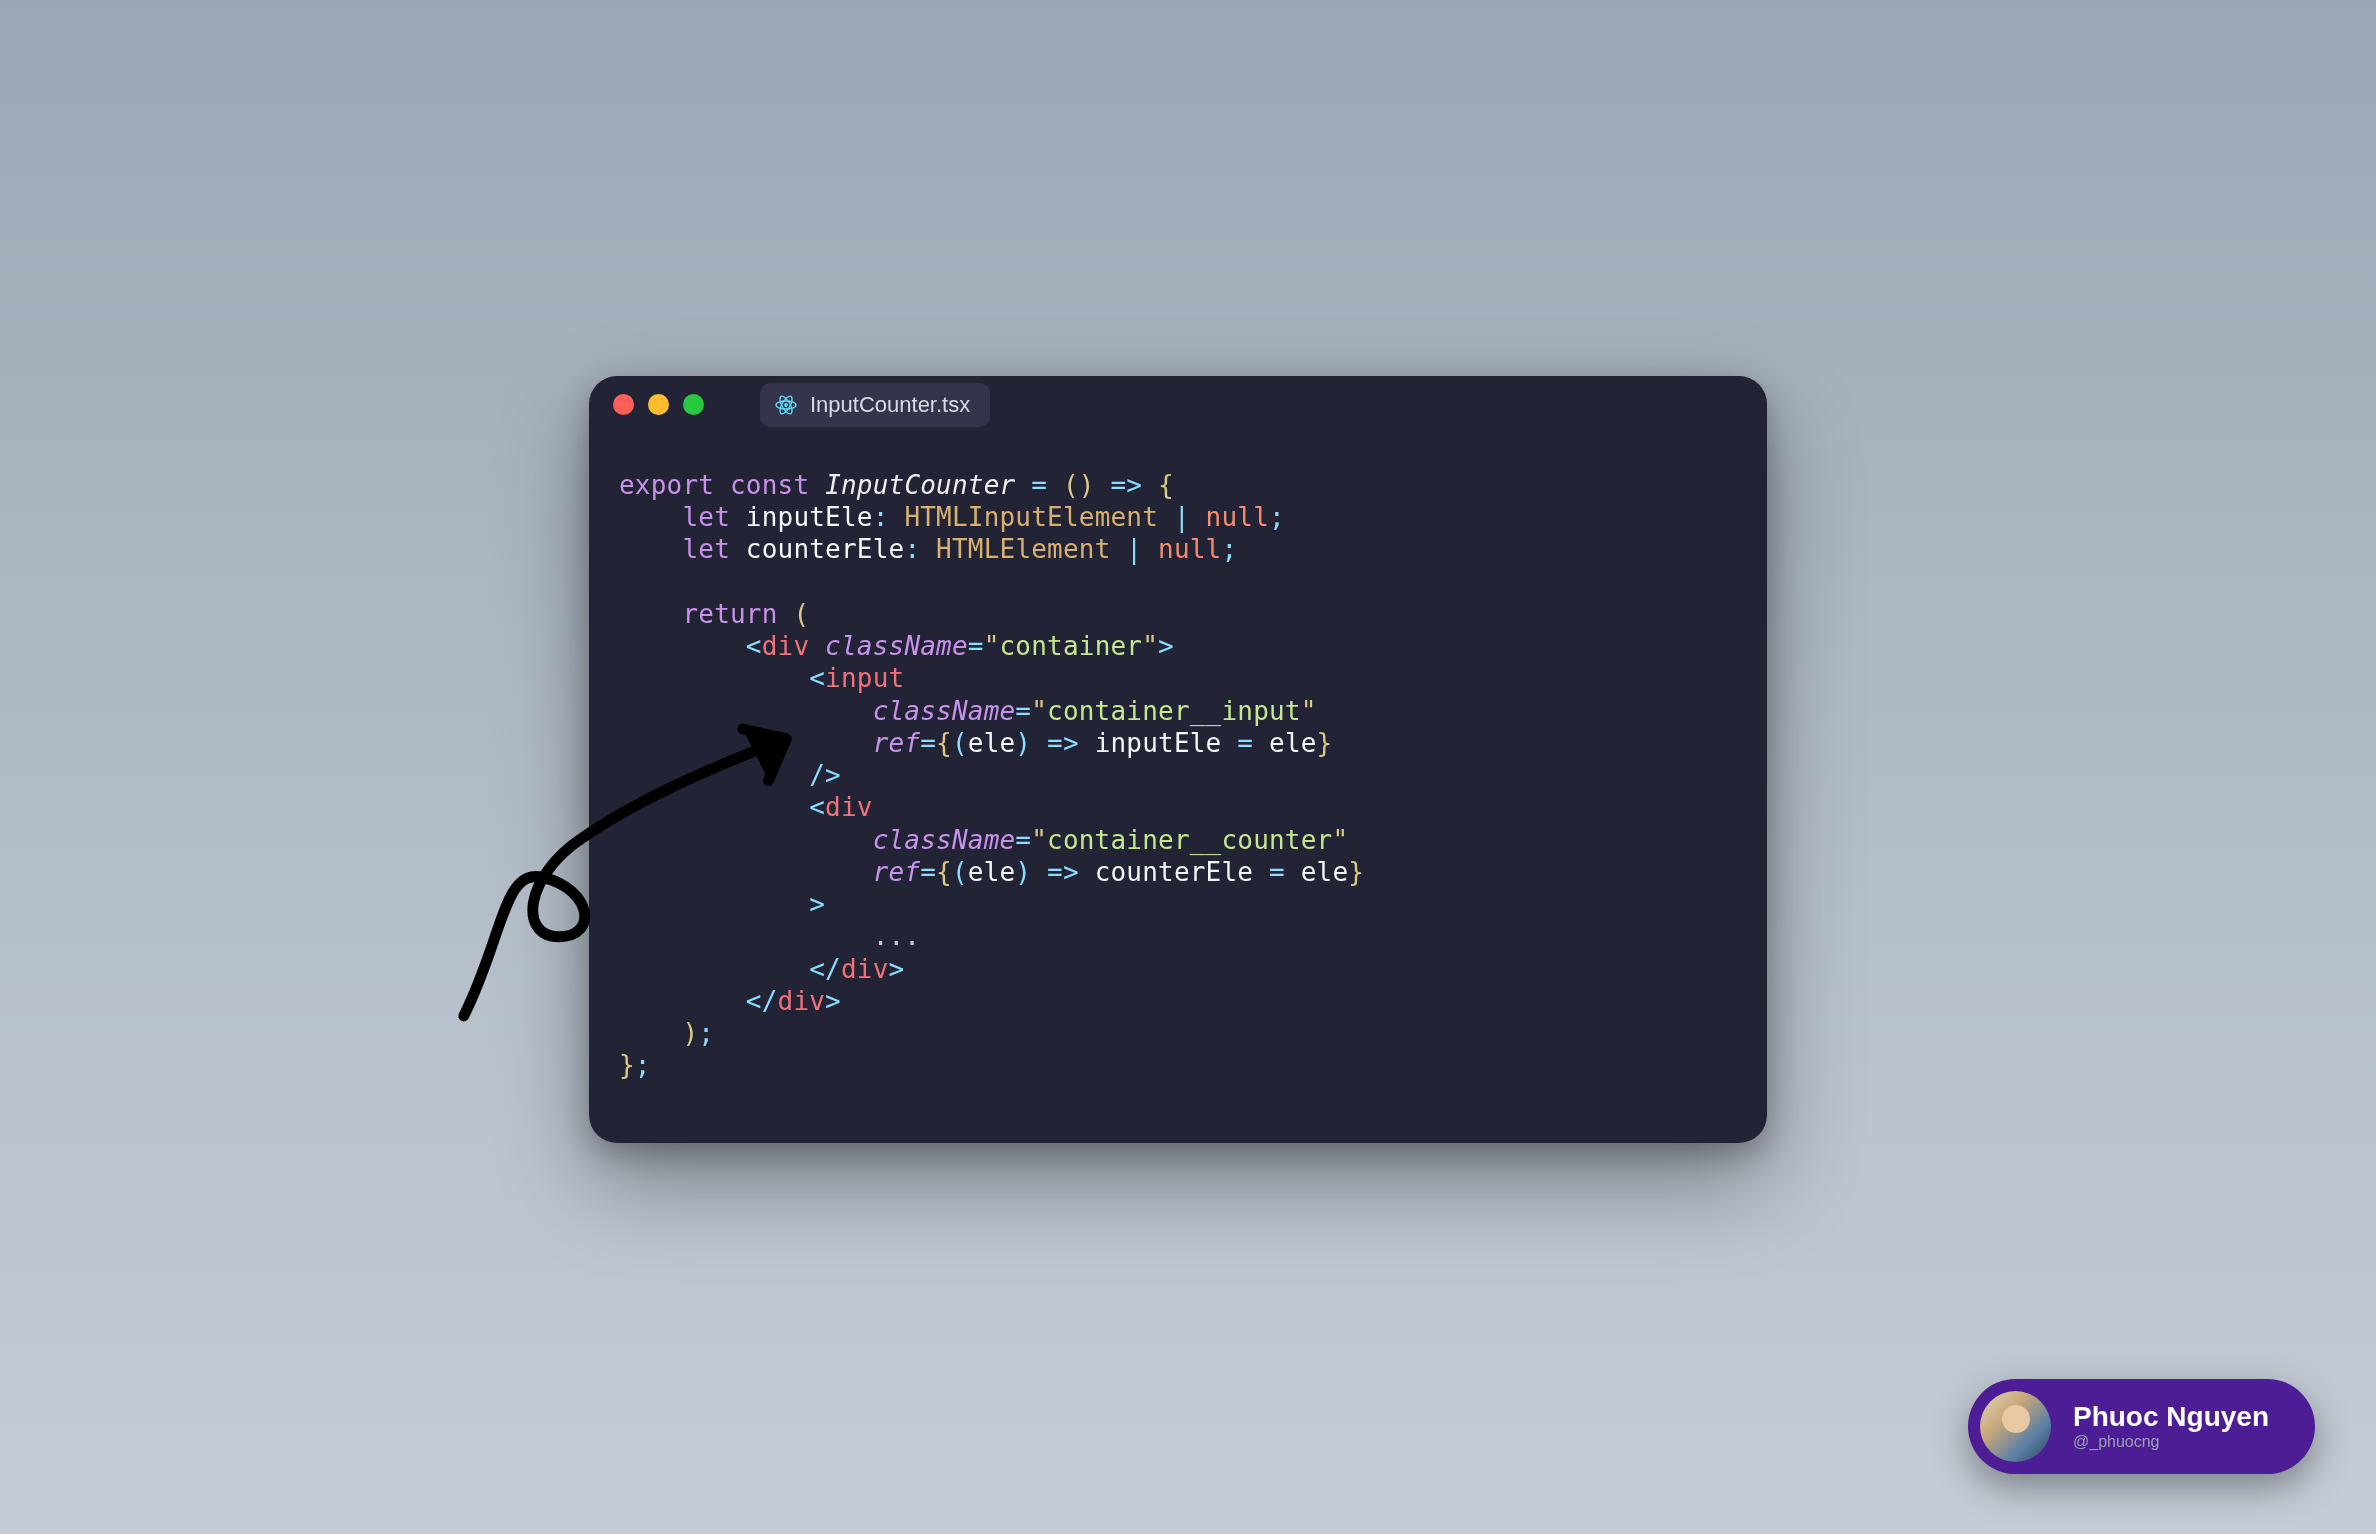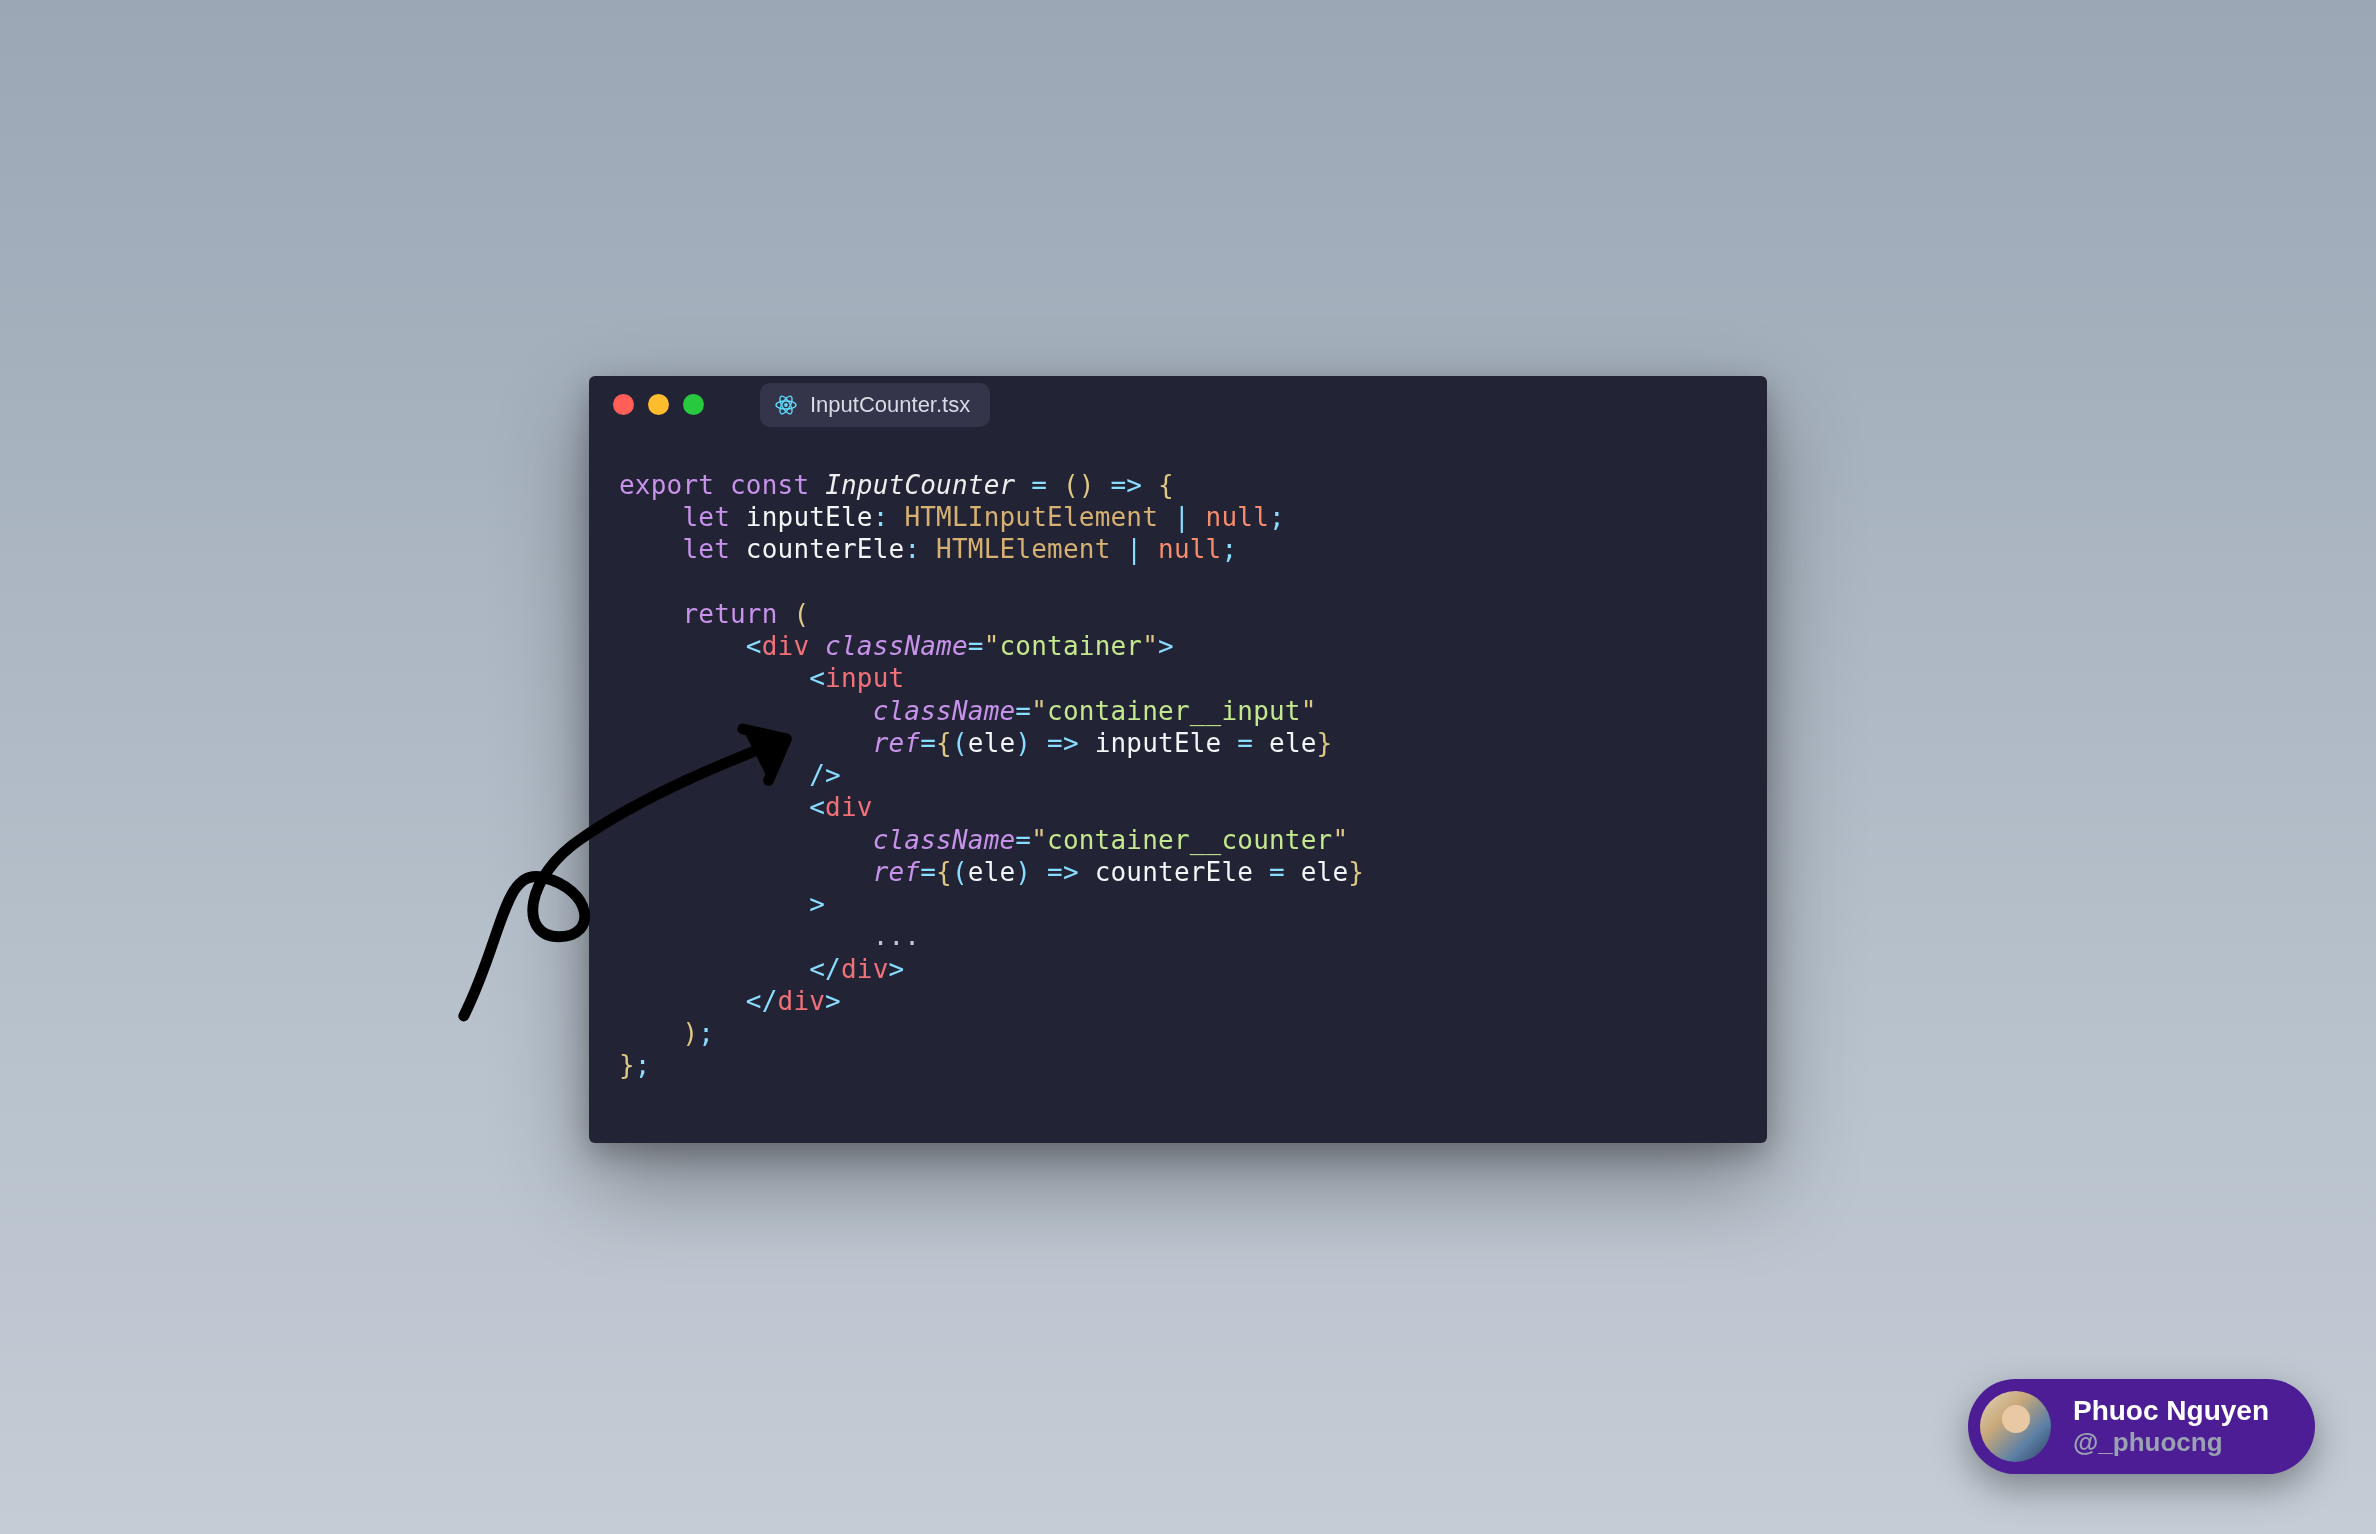--- a/index.html
+++ b/index.html
@@ -16,21 +16,21 @@
     position: absolute;
     inset: 0;
   }
   .code-window {
     position: absolute;
     left: 589px;
     top: 376px;
     width: 1178px;
     height: 767px;
     background: #232336;
-    border-radius: 6px;
+    border-radius: 28px;
     box-shadow: 0 40px 89px rgba(0,0,0,0.35), 0 10px 30px rgba(0,0,0,0.25);
     overflow: hidden;
   }
   .titlebar {
     height: 57px;
     display: flex;
     align-items: center;
     padding: 0 24px;
     gap: 26px;
   }
@@ -121,21 +121,21 @@
   }
   .avatar::after {
     content: "";
     position: absolute;
     left: 22px; top: 14px; width: 28px; height: 28px;
     background: #e8c9a3;
     border-radius: 50%;
   }
   .author-text { display: flex; flex-direction: column; line-height: 1.15; }
   .author-name { color: #fff; font-weight: 700; font-size: 28px; }
-  .author-handle { color: #9aa1b2; font-size: 26px; font-weight: 700; }
+  .author-handle { color: #9aa1b2; font-size: 16px; font-weight: 400; }
 </style>
 </head>
 <body>
 
 <div class="stage">
 
   <div class="code-window">
     <div class="titlebar">
       <div class="traffic">
         <span class="dot red"></span>

